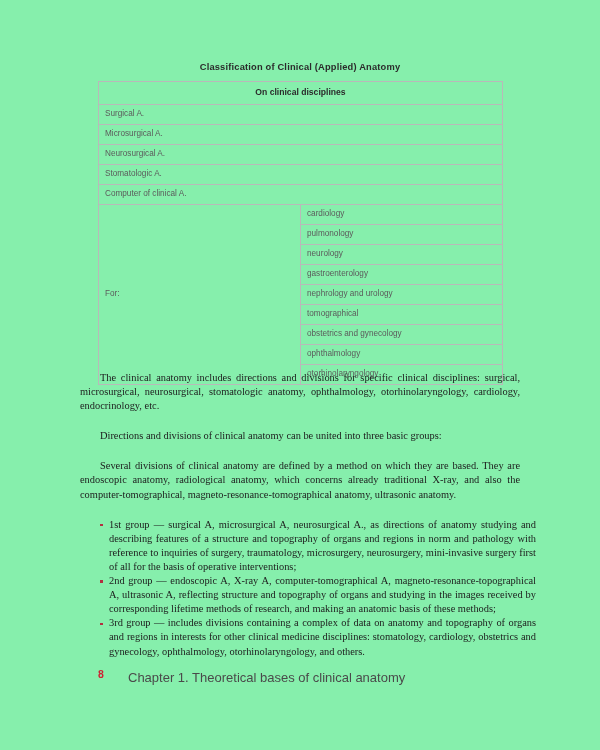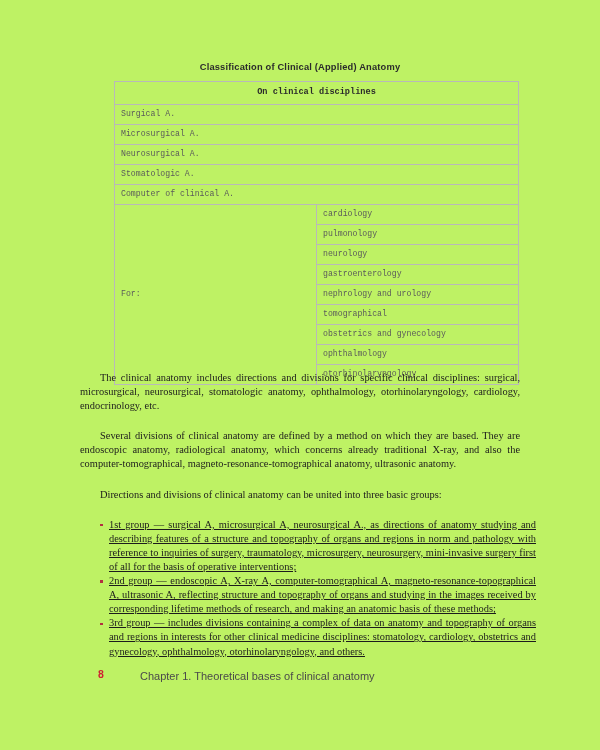--- a/index.html
+++ b/index.html
@@ -14,21 +14,21 @@
     color: #1a1a1a;
     overflow: hidden;
     position: relative;
   }
 
   .page {
     position: absolute;
     left: 0; top: 0;
     width: 600px;
     height: 750px;
-    background: #bef264;
+    background: #86efac;
   }
 
   
   .table-wrap {
     position: absolute;
     left: 98px;
     top: 62px;
     width: 404px;
   }
 
@@ -39,24 +39,23 @@
     color: #2b2b2b;
     text-align: center;
     letter-spacing: 0.02em;
     margin-bottom: 9px;
   }
 
   table.classif {
     border-collapse: collapse;
     table-layout: fixed;
     width: 404px;
-    font-family: Liberation Mono, monospace;
+    font-family: Liberation Sans, sans-serif;
     font-size: 8.2px;
     color: #5b5b5b;
-    margin-left: 16px;
   }
 
   table.classif td, table.classif th {
     border: 1px solid #b9b9b9;
     padding: 3px 6px 4px 6px;
     vertical-align: middle;
     line-height: 1.15;
     height: 12px;
     font-weight: normal;
     text-align: left;
@@ -109,21 +108,20 @@
     list-style: none;
     margin: 0;
     padding: 0;
   }
 
   ul.groups li {
     position: relative;
     margin: 0 0 0 36px;
     padding-left: 9px;
     text-align: justify;
-    text-decoration: underline;
   }
 
   ul.groups li::before {
     content: "";
     position: absolute;
     left: 0;
     top: 6.2px;
     width: 2.6px;
     height: 2.6px;
     background: #b23040;
@@ -143,24 +141,24 @@
     left: 98px;
     top: 0;
     font-family: "Liberation Sans", "DejaVu Sans", sans-serif;
     font-size: 10.5px;
     font-weight: bold;
     color: #cf2032;
   }
 
   .footer .chaptext {
     position: absolute;
-    left: 140px;
+    left: 128px;
     top: 1.5px;
     font-family: "Liberation Sans", "DejaVu Sans", sans-serif;
-    font-size: 11px;
+    font-size: 13px;
     color: #4a4a4a;
   }
 </style>
 </head>
 <body>
 
 <div class="page">
 
   <div class="table-wrap">
 
@@ -240,23 +238,23 @@
             <td></td>
           </tr>
         </tbody>
     </table>
   </div>
 
   <div class="body-text">
 
     <p class="para">The clinical anatomy includes directions and divisions for specific clinical disciplines: surgical, microsurgical, neurosurgical, stomatologic anatomy, ophthalmology, otorhinolaryngology, cardiology, endocrinology, etc.</p>
 
+    <p class="para">Directions and divisions of clinical anatomy can be united into three basic groups:</p>
+
     <p class="para">Several divisions of clinical anatomy are defined by a method on which they are based. They are endoscopic anatomy, radiological anatomy, which concerns already traditional X-ray, and also the computer-tomographical, magneto-resonance-tomographical anatomy, ultrasonic anatomy.</p>
-
-    <p class="para">Directions and divisions of clinical anatomy can be united into three basic groups:</p>
 
     <ul class="groups" id="groups-list">
 
     <li>1st group — surgical A, microsurgical A, neurosurgical A., as directions of anatomy studying and describing features of a structure and topography of organs and regions in norm and pathology with reference to inquiries of surgery, traumatology, microsurgery, neurosurgery, mini-invasive surgery first of all for the basis of operative interventions;</li>
         <li>2nd group — endoscopic A, X-ray A, computer-tomographical A, magneto-resonance-topographical A, ultrasonic A, reflecting structure and topography of organs and studying in the images received by corresponding lifetime methods of research, and making an anatomic basis of these methods;</li>
         <li>3rd group — includes divisions containing a complex of data on anatomy and topography of organs and regions in interests for other clinical medicine disciplines: stomatology, cardiology, obstetrics and gynecology, ophthalmology, otorhinolaryngology, and others.</li>
       </ul>
   </div>
 
   <div class="footer">

